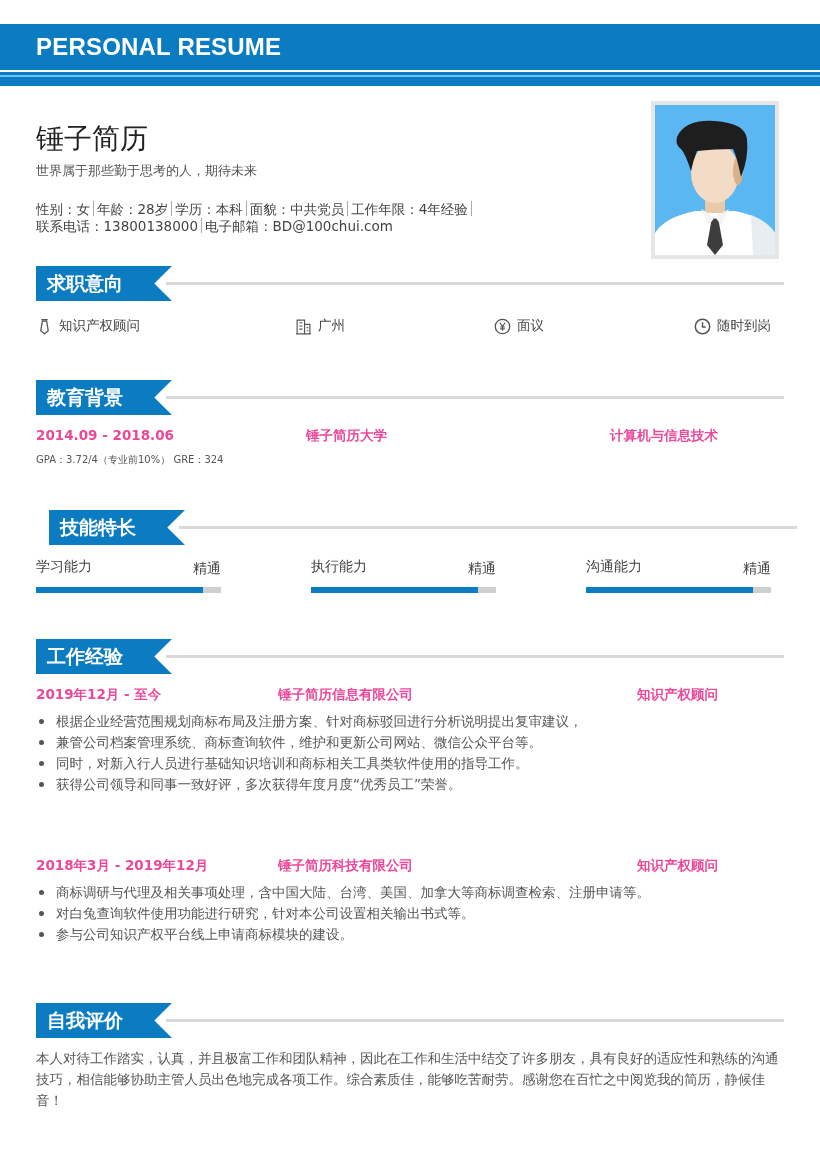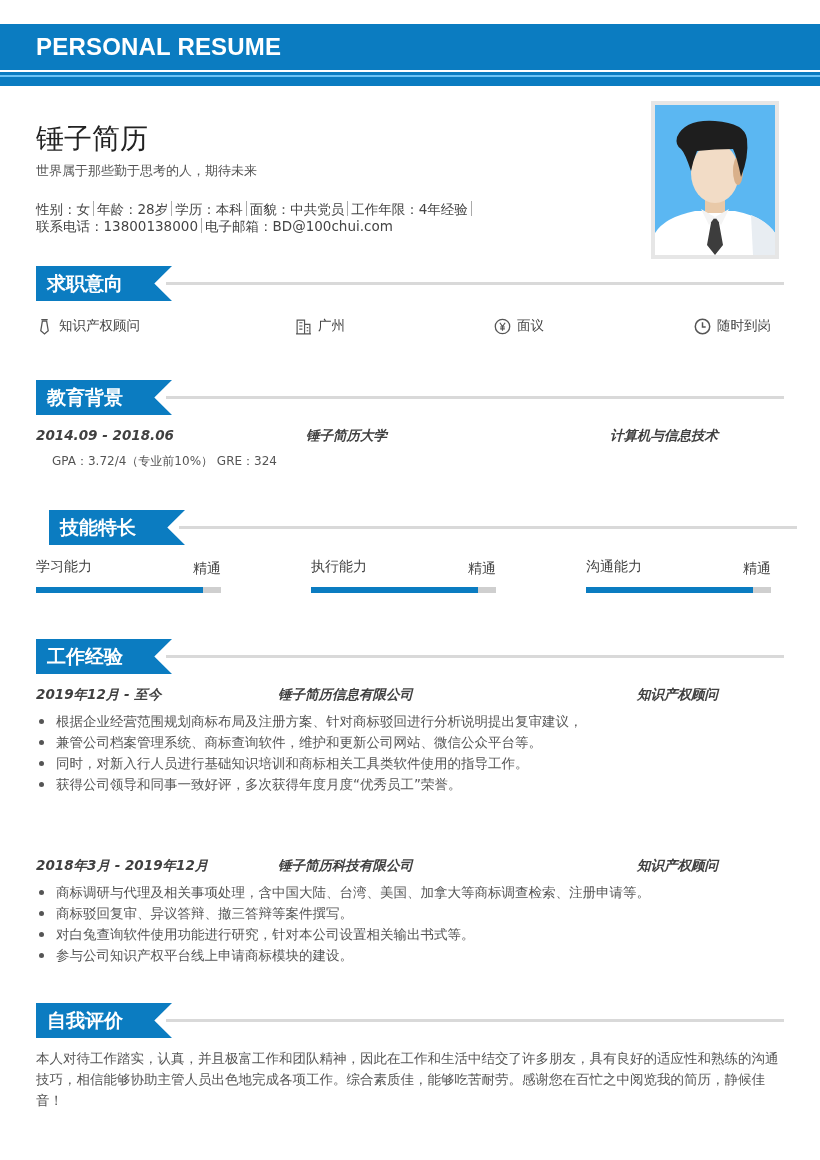--- a/index.html
+++ b/index.html
@@ -22,22 +22,22 @@
 
   .sec-head { position: absolute; left: 36px; width: 748px; height: 35px; }
   .sec-tab { position: absolute; left: 0; top: 0; width: 136px; height: 35px; background: #0b7cc1;
     clip-path: polygon(0 0, 100% 0, 87% 50%, 100% 100%, 0 100%); }
   .sec-title { position: absolute; left: 11px; top: 5px; font-size: 19px; font-weight: bold; color: #fff; white-space: nowrap; }
   .sec-line { position: absolute; left: 130px; top: 16px; right: 0; height: 3px; background: #d9d9d9; }
 
   .intent-item { position: absolute; top: 317px; font-size: 13.5px; color: #444; display: flex; align-items: center; gap: 6px; white-space: nowrap; }
   .intent-item svg { width: 17px; height: 17px; }
 
-  .row-bold { position: absolute; font-size: 13.5px; font-weight: bold; color: #404040; white-space: nowrap; font-style: italic; }
-  .plain { position: absolute; font-size: 12px; color: #555; white-space: nowrap; margin-left: 16px; }
+  .row-bold { position: absolute; font-size: 13.5px; font-weight: bold; color: #ec4899; white-space: nowrap; }
+  .plain { position: absolute; font-size: 10px; color: #555; white-space: nowrap; }
 
   .skill-label { position: absolute; top: 558px; font-size: 14px; color: #444; }
   .skill-level { position: absolute; top: 560px; font-size: 14px; color: #444; }
   .skill-bar { position: absolute; top: 587px; width: 185px; height: 6px; background: #cfcfcf; }
   .skill-fill { height: 100%; background: #0b7cc1; }
 
   ul.bullets { position: absolute; left: 36px; width: 750px; list-style: none; }
   ul.bullets li { position: relative; padding-left: 20px; font-size: 13.5px; line-height: 21px; color: #555; }
   ul.bullets li::before { content: ""; position: absolute; left: 3px; top: 8px; width: 5px; height: 5px; border-radius: 50%; background: #555; }
 
@@ -161,21 +161,20 @@
   <li>兼管公司档案管理系统、商标查询软件，维护和更新公司网站、微信公众平台等。</li>
   <li>同时，对新入行人员进行基础知识培训和商标相关工具类软件使用的指导工作。</li>
   <li>获得公司领导和同事一致好评，多次获得年度月度“优秀员工”荣誉。</li>
 </ul>
 
 <div class="row-bold" style="left:36px; top:857px;">2018年3月 - 2019年12月</div>
 <div class="row-bold" style="left:278px; top:857px;">锤子简历科技有限公司</div>
 <div class="row-bold" style="left:637px; top:857px;">知识产权顾问</div>
 <ul class="bullets" style="top:882px;">
   <li>商标调研与代理及相关事项处理，含中国大陆、台湾、美国、加拿大等商标调查检索、注册申请等。</li>
-  <li>商标驳回复审、异议答辩、撤三答辩等案件撰写。</li>
   <li>对白兔查询软件使用功能进行研究，针对本公司设置相关输出书式等。</li>
   <li>参与公司知识产权平台线上申请商标模块的建设。</li>
 </ul>
 
 <div class="sec-head" style="top:1003px;">
   <div class="sec-tab"></div>
   <div class="sec-title">自我评价</div>
   <div class="sec-line"></div>
 </div>
 <div class="para">本人对待工作踏实，认真，并且极富工作和团队精神，因此在工作和生活中结交了许多朋友，具有良好的适应性和熟练的沟通技巧，相信能够协助主管人员出色地完成各项工作。综合素质佳，能够吃苦耐劳。感谢您在百忙之中阅览我的简历，静候佳音！</div>

